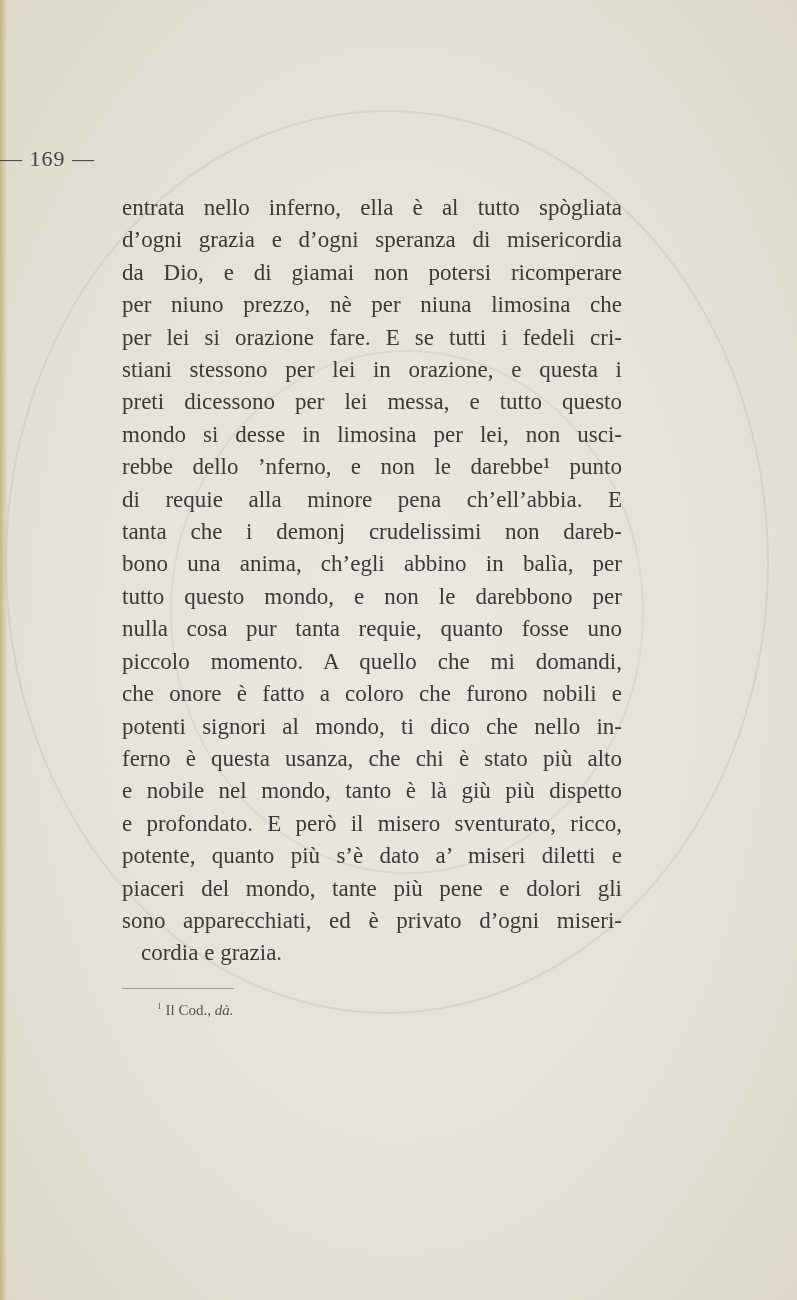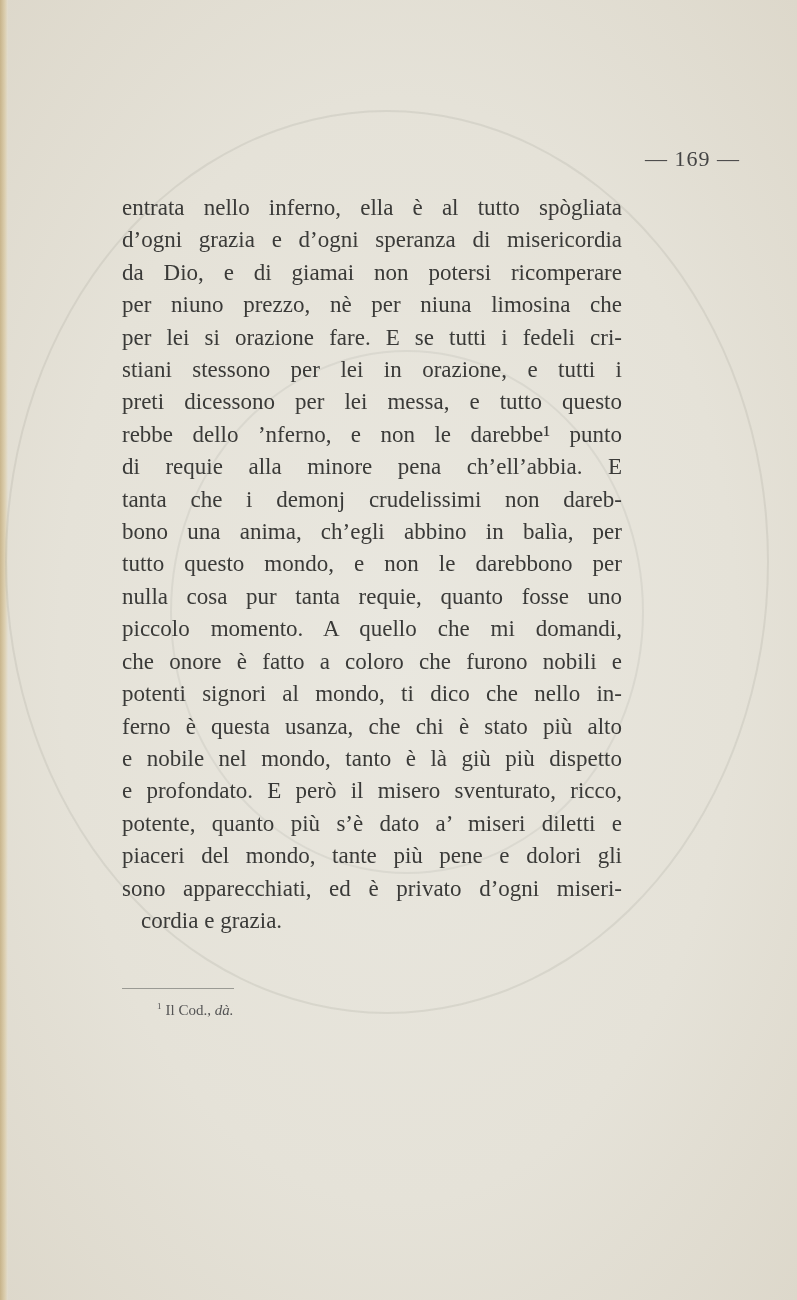--- a/index.html
+++ b/index.html
@@ -23,21 +23,21 @@
     border-radius:50%;
     border:2px solid rgba(150,150,140,0.18);
   }
   .stamp2 {
     position:absolute; left:170px; top:350px; width:470px; height:520px;
     border-radius:50%;
     border:2px solid rgba(150,150,140,0.15);
   }
   .page-number {
     position:absolute; left:0; width:740px; top:146px;
-    text-align:right; font-size:22px; color:#444;
+    text-align:left; font-size:22px; color:#444;
     letter-spacing:1px;
   }
   .body-text {
     position:absolute; left:122px; top:192px; width:500px;
     font-size:23px; line-height:32.4px; color:#3a3a38;
   }
   .line {
     display:block; white-space:nowrap;
     text-align:justify; text-align-last:justify;
   }
@@ -62,22 +62,23 @@
   <div class="stamp2"></div>
 
   <div class="page-number">— 169 —</div>
 
   <div class="body-text">
     <span class="line">entrata nello inferno, ella è al tutto spògliata</span>
     <span class="line">d’ogni grazia e d’ogni speranza di misericordia</span>
     <span class="line">da Dio, e di giamai non potersi ricomperare</span>
     <span class="line">per niuno prezzo, nè per niuna limosina che</span>
     <span class="line">per lei si orazione fare. E se tutti i fedeli cri-</span>
-    <span class="line">stiani stessono per lei in orazione, e tutti i</span>
+    <span class="line">stiani stessono per lei in orazione, e questa i</span>
     <span class="line">preti dicessono per lei messa, e tutto questo</span>
+    <span class="line">mondo si desse in limosina per lei, non usci-</span>
     <span class="line">rebbe dello ’nferno, e non le darebbe¹ punto</span>
     <span class="line">di requie alla minore pena ch’ell’abbia. E</span>
     <span class="line">tanta che i demonj crudelissimi non dareb-</span>
     <span class="line">bono una anima, ch’egli abbino in balìa, per</span>
     <span class="line">tutto questo mondo, e non le darebbono per</span>
     <span class="line">nulla cosa pur tanta requie, quanto fosse uno</span>
     <span class="line">piccolo momento. A quello che mi domandi,</span>
     <span class="line">che onore è fatto a coloro che furono nobili e</span>
     <span class="line">potenti signori al mondo, ti dico che nello in-</span>
     <span class="line">ferno è questa usanza, che chi è stato più alto</span>

